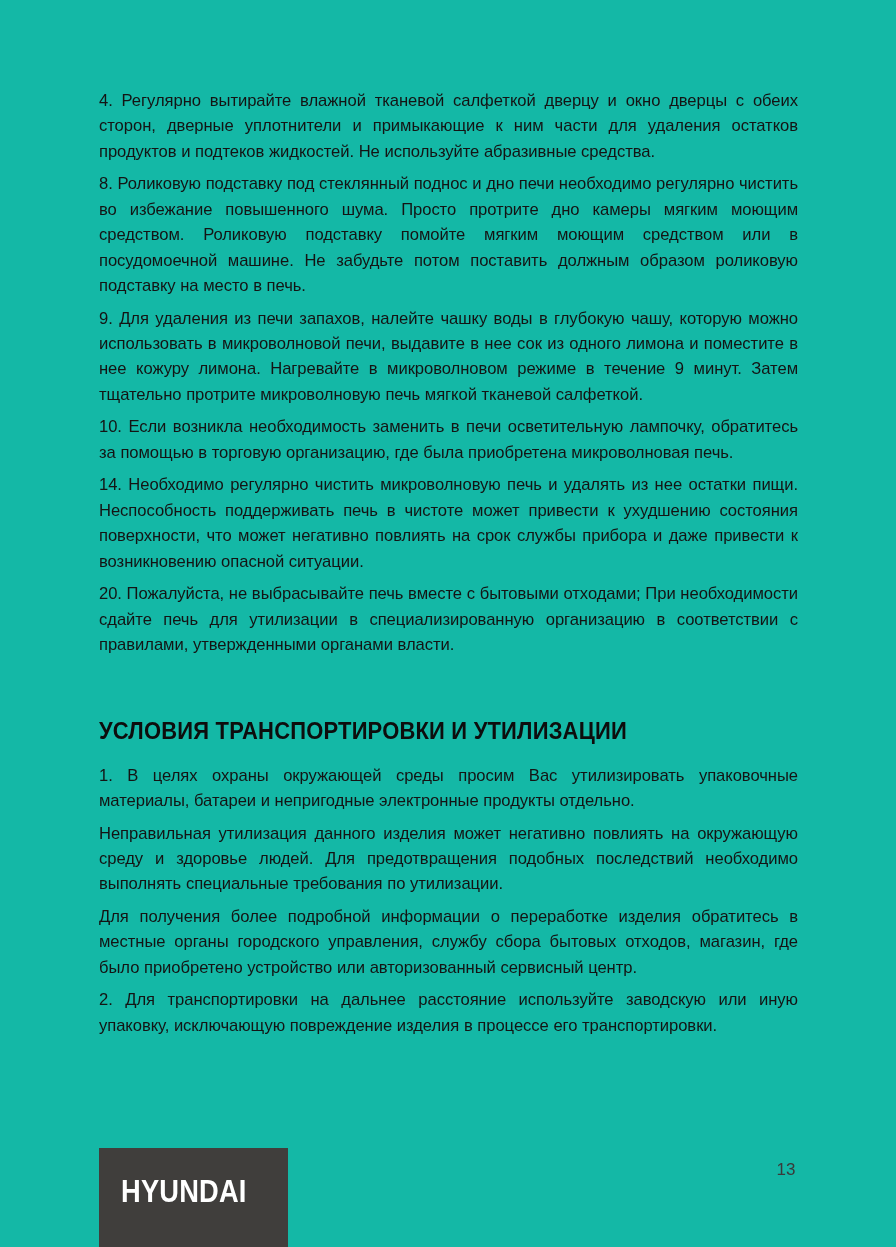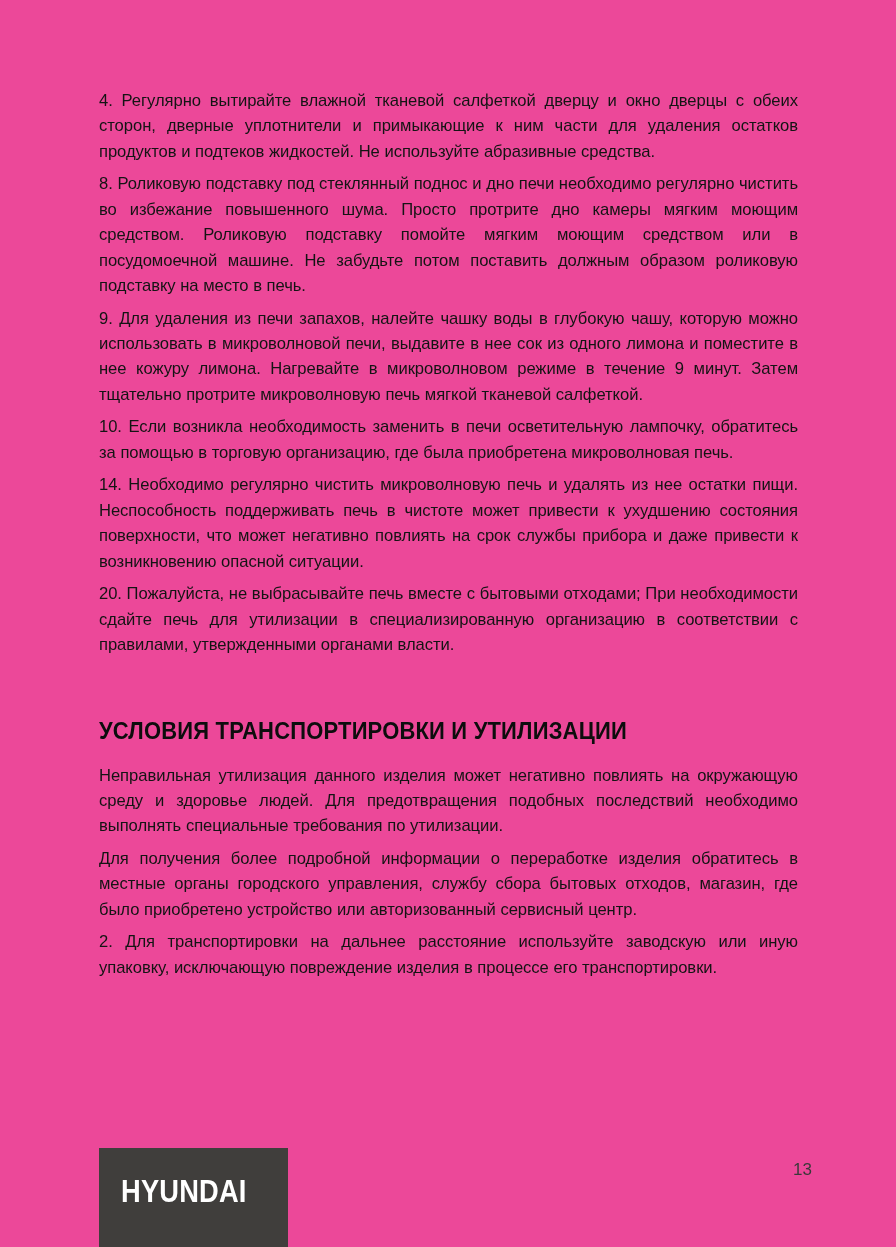--- a/index.html
+++ b/index.html
@@ -16,21 +16,21 @@
     color: #1a1a1a;
     -webkit-font-smoothing: antialiased;
   }
 
   .page {
     position: absolute;
     left: 0;
     top: 0;
     width: 896px;
     height: 1247px;
-    background: #ec4899;
+    background: #14b8a6;
   }
 
   
   .content {
     position: absolute;
     left: 99px;
     top: 88px;
     width: 699px;
   }
 
@@ -83,21 +83,21 @@
     transform: scaleX(0.88);
     transform-origin: left top;
     white-space: nowrap;
   }
 
   .page-number {
     position: absolute;
     left: 760px;
     top: 1160px;
     width: 52px;
-    text-align: right;
+    text-align: center;
     font-size: 17px;
     line-height: 20px;
     color: #3a3a3a;
   }
 </style>
 </head>
 <body>
 
 <div class="page">
 
@@ -109,20 +109,21 @@
     <p class="para">10. Если возникла необходимость заменить в печи осветительную лампочку, обратитесь за помощью в торговую организацию, где была приобретена микроволновая печь.</p>
     <p class="para">14. Необходимо регулярно чистить микроволновую печь и удалять из нее остатки пищи. Неспособность поддерживать печь в чистоте может привести к ухудшению состояния поверхности, что может негативно повлиять на срок службы прибора и даже привести к возникновению опасной ситуации.</p>
     <p class="para">20. Пожалуйста, не выбрасывайте печь вместе с бытовыми отходами; При необходимости сдайте печь для утилизации в специализированную организацию в соответствии с правилами, утвержденными органами власти.</p>
 
     <div class="heading-gap-before"></div>
 
     <h2 class="section-heading">УСЛОВИЯ ТРАНСПОРТИРОВКИ И УТИЛИЗАЦИИ</h2>
 
     <div class="heading-gap-after"></div>
 
+    <p class="para">1. В целях охраны окружающей среды просим Вас утилизировать упаковочные материалы, батареи и непригодные электронные продукты отдельно.</p>
     <p class="para">Неправильная утилизация данного изделия может негативно повлиять на окружающую среду и здоровье людей. Для предотвращения подобных последствий необходимо выполнять специальные требования по утилизации.</p>
     <p class="para">Для получения более подробной информации о переработке изделия обратитесь в местные органы городского управления, службу сбора бытовых отходов, магазин, где было приобретено устройство или авторизованный сервисный центр.</p>
     <p class="para">2. Для транспортировки на дальнее расстояние используйте заводскую или иную упаковку, исключающую повреждение изделия в процессе его транспортировки.</p>
 
   </div>
 
   <div class="footer-logo">
     <span class="wordmark">HYUNDAI</span>
   </div>
 

